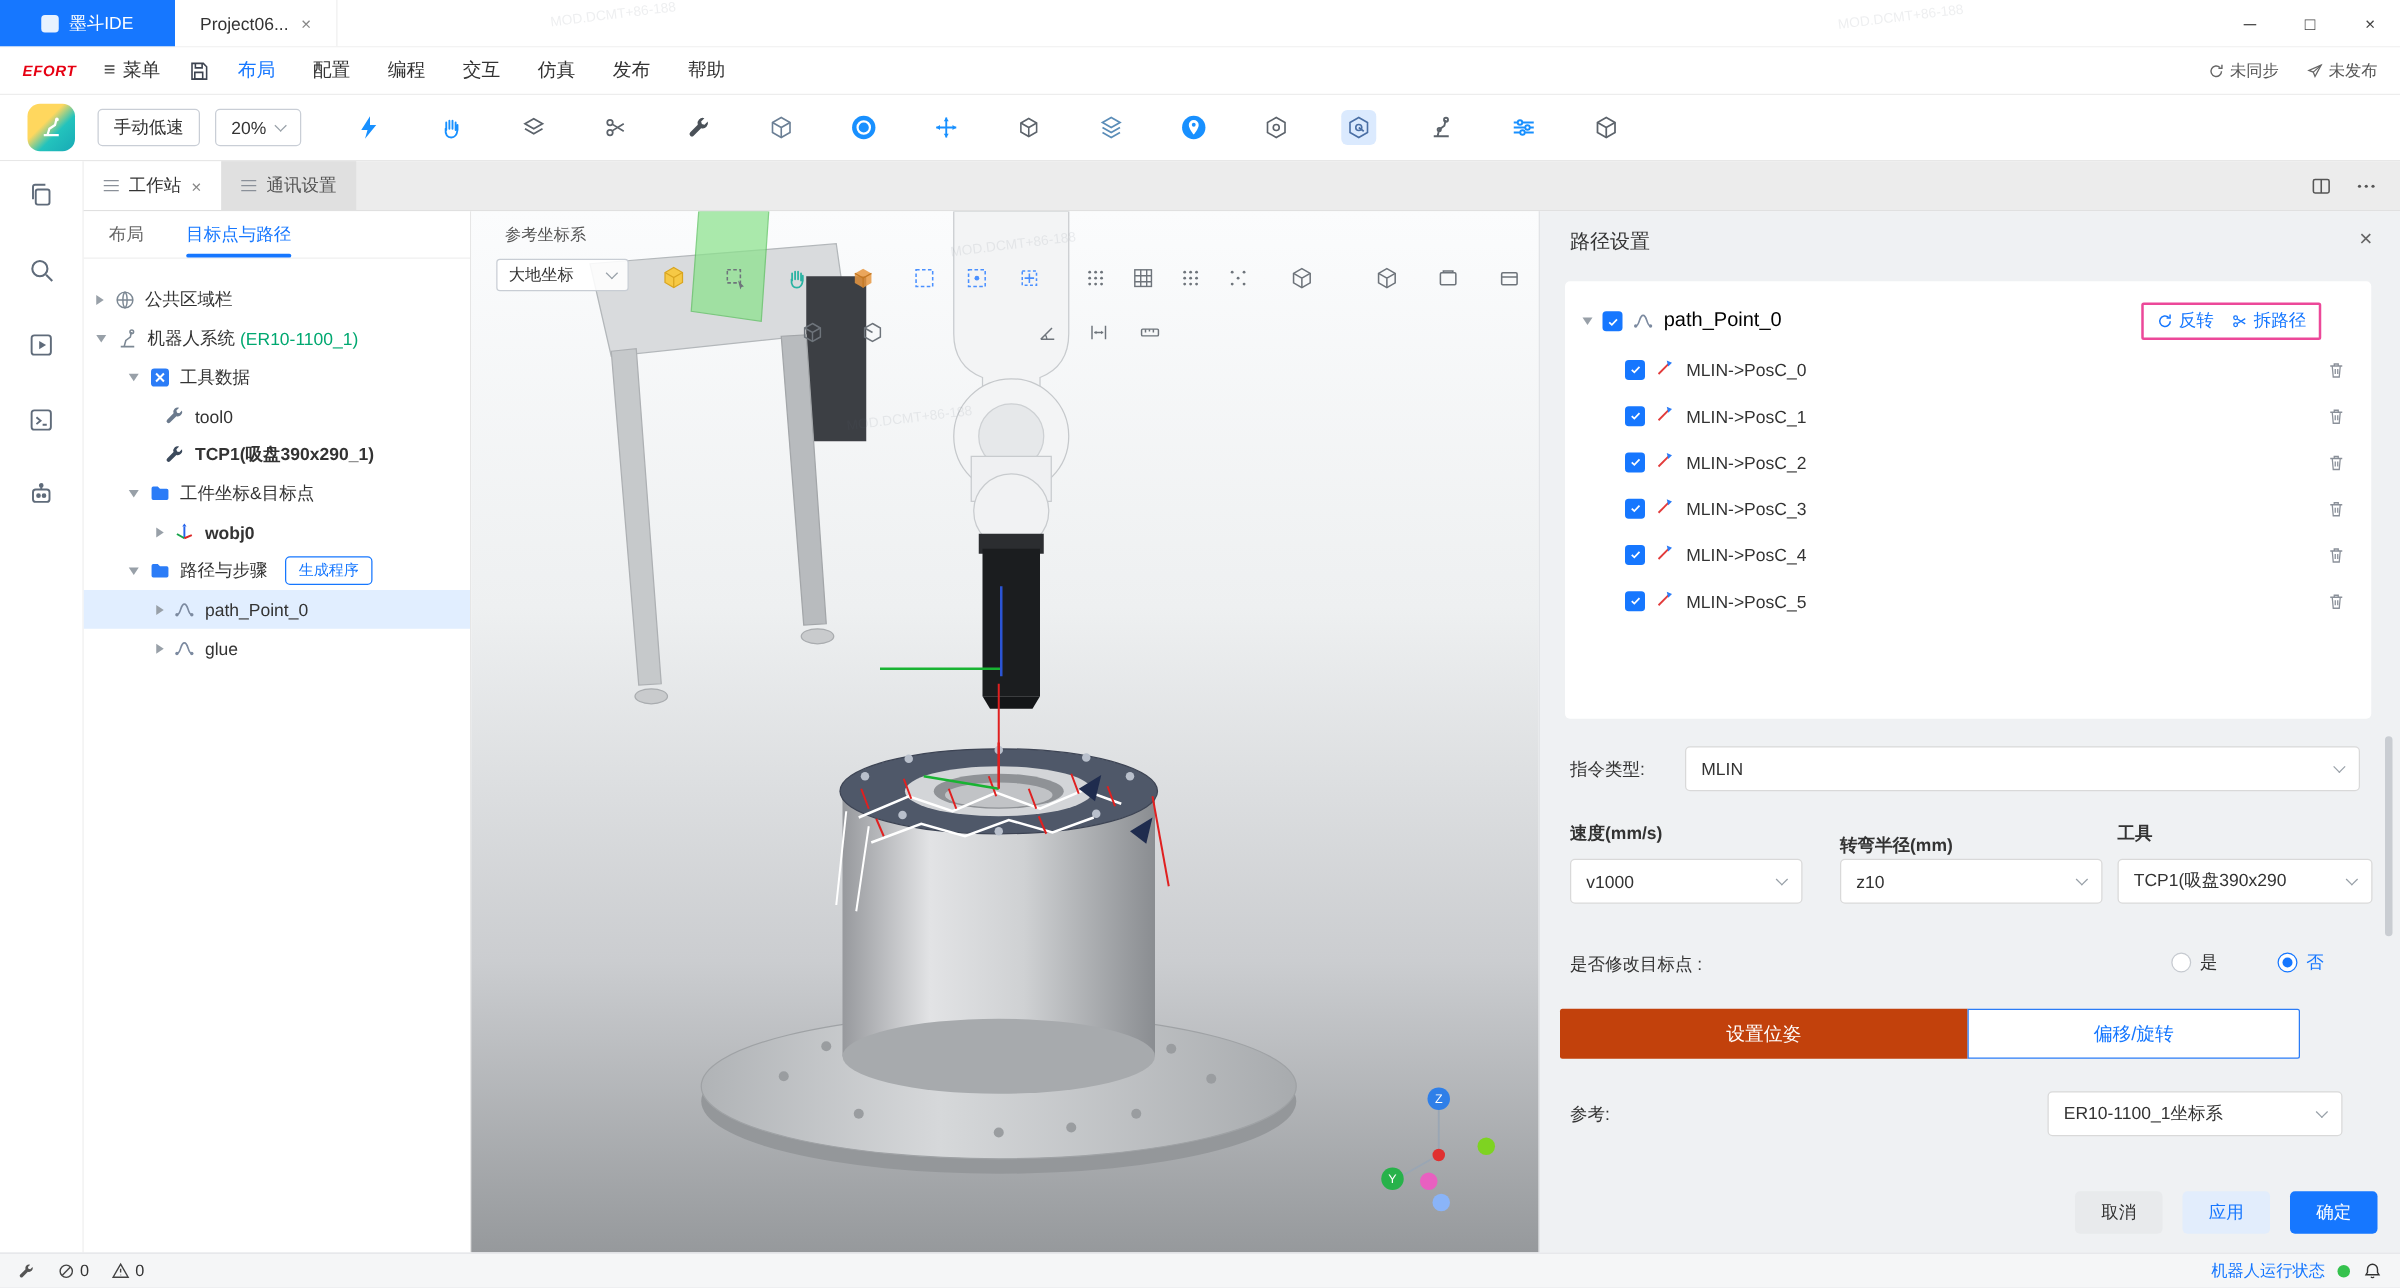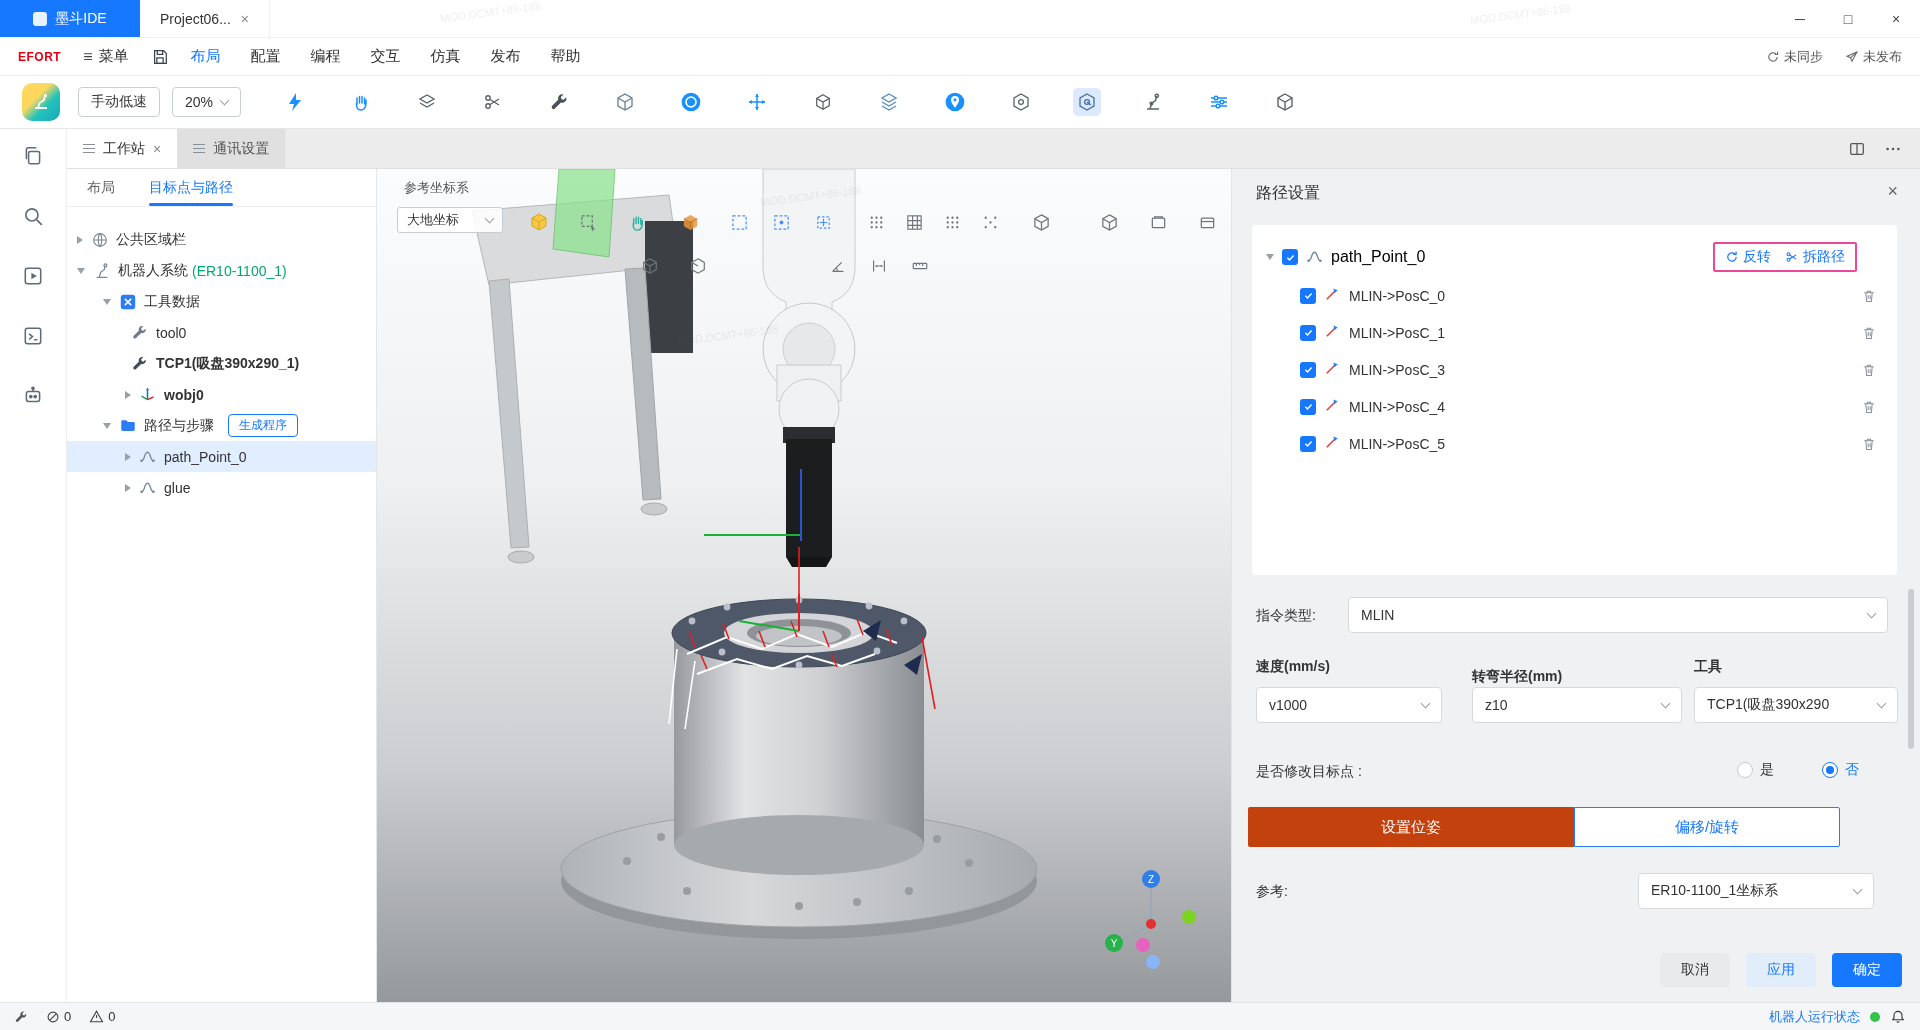--- a/index.html
+++ b/index.html
@@ -11,21 +11,21 @@
   .titlebar { position:absolute; left:0; top:0; width:100%; height:38px; background:#fff; display:flex; align-items:stretch; border-bottom:1px solid #f0f0f0; }
   .app-tab { width:140px; background:#1677ff; color:#fff; display:flex; align-items:center; justify-content:center; gap:8px; font-size:14px; }
   .app-logo { width:14px; height:14px; background:#fff; border-radius:3px; opacity:.9; }
   .proj-tab { display:flex; align-items:center; gap:10px; padding:0 20px; font-size:14px; color:#333; border-right:1px solid #f0f0f0; }
   .proj-close { color:#888; font-size:14px; cursor:pointer; }
   .win-controls { margin-left:auto; display:flex; }
   .win-btn { width:48px; display:flex; align-items:center; justify-content:center; color:#444; font-size:14px; }
 
   
   .menubar { position:absolute; left:0; top:38px; width:100%; height:38px; display:flex; align-items:center; background:#fff; border-bottom:1px solid #ededed; padding:0 18px; }
-  .efort { color:#e60012; font-weight:bold; font-size:12px; letter-spacing:.5px; margin-right:22px; }
+  .efort { color:#e60012; font-weight:bold; font-style:italic; font-size:12px; letter-spacing:.5px; margin-right:22px; }
   .menu-toggle { display:flex; align-items:center; gap:6px; font-size:15px; color:#333; margin-right:22px; }
   .menu-glyph { font-size:16px; color:#444; }
   .save-ic { margin-right:22px; display:flex; }
   .menu-items { display:flex; gap:30px; font-size:15px; color:#333; }
   .menu-item.active { color:#1677ff; }
   .menubar-right { margin-left:auto; display:flex; gap:22px; font-size:13px; color:#555; align-items:center; }
   .mb-stat { display:flex; align-items:center; gap:4px; }
 
   
   .toolbar { position:absolute; left:0; top:76px; width:100%; height:53px; display:flex; align-items:center; background:#fff; border-bottom:1px solid #e7e7e7; padding-left:22px; }
@@ -409,20 +409,29 @@
               <span>tool0</span>
             </div>
             <div class="trow" style="padding-left:64px">
               <span class="ticon">
                   <svg width="17" height="17" viewBox="0 0 20 20">
                     <path d="M14.5 2.5a4.2 4.2 0 0 0-5.3 5.3l-6 6a1.9 1.9 0 1 0 2.7 2.7l6-6a4.2 4.2 0 0 0 5.3-5.3l-2.6 2.6-2.1-.6-.6-2.1z" fill="#3c4a5c"></path>
                   </svg>
                 </span>
               <span class="bold">TCP1(吸盘390x290_1)</span>
             </div>
+            <div class="trow" style="padding-left:36px">
+              <span class="caret-d"></span>
+              <span class="ticon">
+                  <svg width="18" height="18" viewBox="0 0 20 20">
+                    <path d="M2.5 5A1.5 1.5 0 0 1 4 3.5h4l2 2h6A1.5 1.5 0 0 1 17.5 7v7a1.5 1.5 0 0 1-1.5 1.5H4A1.5 1.5 0 0 1 2.5 14z" fill="#2b7cf7"></path>
+                  </svg>
+                </span>
+              <span>工件坐标&amp;目标点</span>
+            </div>
             <div class="trow" style="padding-left:58px">
               <span class="caret-r"></span>
               <span class="ticon">
                   <svg width="17" height="17" viewBox="0 0 20 20" fill="none" stroke-width="1.8">
                     <path d="M10 16V5" stroke="#2563eb"></path>
                     <path d="M10 16 3 12" stroke="#16a34a"></path>
                     <path d="M10 16l7-3" stroke="#dc2626"></path>
                     <path d="M10 2 8 5h4z" fill="#2563eb" stroke="none"></path>
                   </svg>
                 </span>
@@ -792,20 +801,39 @@
                     </svg>
                   </span>
                   <span>MLIN-&gt;PosC_1</span>
                   <span class="trash">
                     <svg width="16" height="16" viewBox="0 0 20 20" fill="none" stroke="currentColor" stroke-width="1.3">
                       <path d="M4 6h12M8 6V4h4v2M6 6l1 11h6l1-11M9 9v5M11.5 9v5"></path>
                     </svg>
                   </span>
                 </div>
 
+                <div class="prow">
+                  <span class="cb">
+                    <svg width="11" height="11" viewBox="0 0 16 16">
+                      <path d="M3.5 8.5 6.5 11.5 12.5 5" stroke="#fff" stroke-width="2" fill="none"></path>
+                    </svg>
+                  </span>
+                  <span class="ticon">
+                    <svg width="15" height="15" viewBox="0 0 16 16">
+                      <line x1="3" y1="13" x2="12" y2="4" stroke="#e23b3b" stroke-width="1.6"></line>
+                      <path d="M10 1.5l4.5 2-3.2 3.2z" fill="#2b7cf7"></path>
+                    </svg>
+                  </span>
+                  <span>MLIN-&gt;PosC_2</span>
+                  <span class="trash">
+                    <svg width="16" height="16" viewBox="0 0 20 20" fill="none" stroke="currentColor" stroke-width="1.3">
+                      <path d="M4 6h12M8 6V4h4v2M6 6l1 11h6l1-11M9 9v5M11.5 9v5"></path>
+                    </svg>
+                  </span>
+                </div>
 
                 <div class="prow">
                   <span class="cb">
                     <svg width="11" height="11" viewBox="0 0 16 16">
                       <path d="M3.5 8.5 6.5 11.5 12.5 5" stroke="#fff" stroke-width="2" fill="none"></path>
                     </svg>
                   </span>
                   <span class="ticon">
                     <svg width="15" height="15" viewBox="0 0 16 16">
                       <line x1="3" y1="13" x2="12" y2="4" stroke="#e23b3b" stroke-width="1.6"></line>

